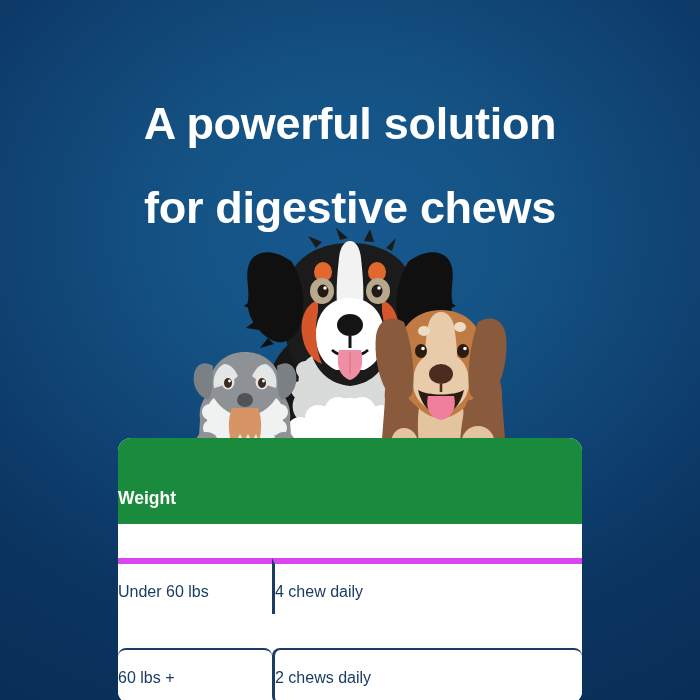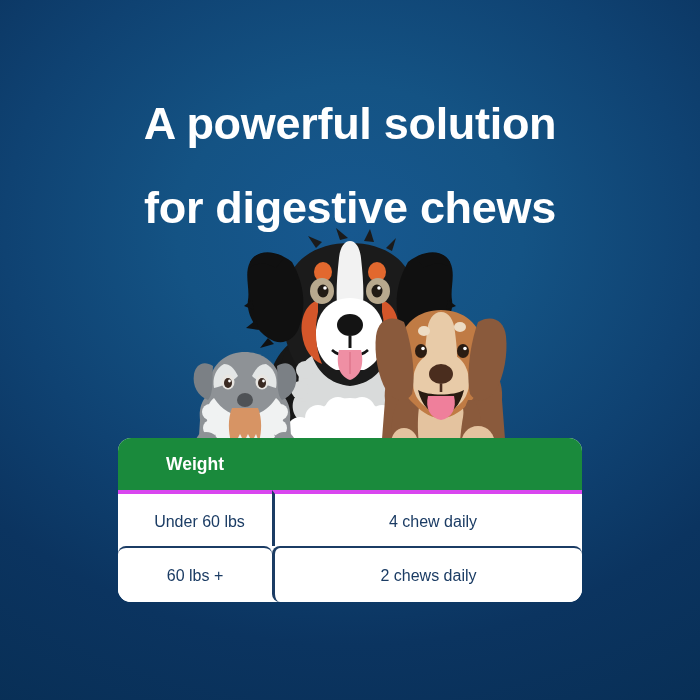--- a/index.html
+++ b/index.html
@@ -75,30 +75,30 @@
   }
   .t-body .t-cell {
     color: #1b3c64;
     font-weight: normal;
     font-size: 16px;
     height: 56px;
     line-height: 56px;
     background: #ffffff;
   }
   .t-cell {
-    text-align: center;
     box-sizing: border-box;
     overflow: hidden;
     white-space: nowrap;
+    margin-top: 34px;
   }
   .c-left  { width: 154px; }
   .c-right { width: 310px; }
   .t-head .c-right { border-left: 3px solid #1b3c64; }
   .t-body .c-right { border-left: 3px solid #1b3c64; }
-  .t-body.row-1 .t-cell { border-top: 4px solid #d946ef; padding-left: 9px; }
+  .t-body.row-1 .t-cell { border-top: 6px solid #d946ef; }
   .t-body.row-2 .t-cell { border-top: 2px solid #1b3c64; border-radius: 8px; }
 </style>
 </head>
 <body>
 
 <div id="poster" class="bgfix">
 
   <div id="headline">
     <span class="hl-line">A powerful solution</span>
     <span class="hl-line">for digestive chews</span>

